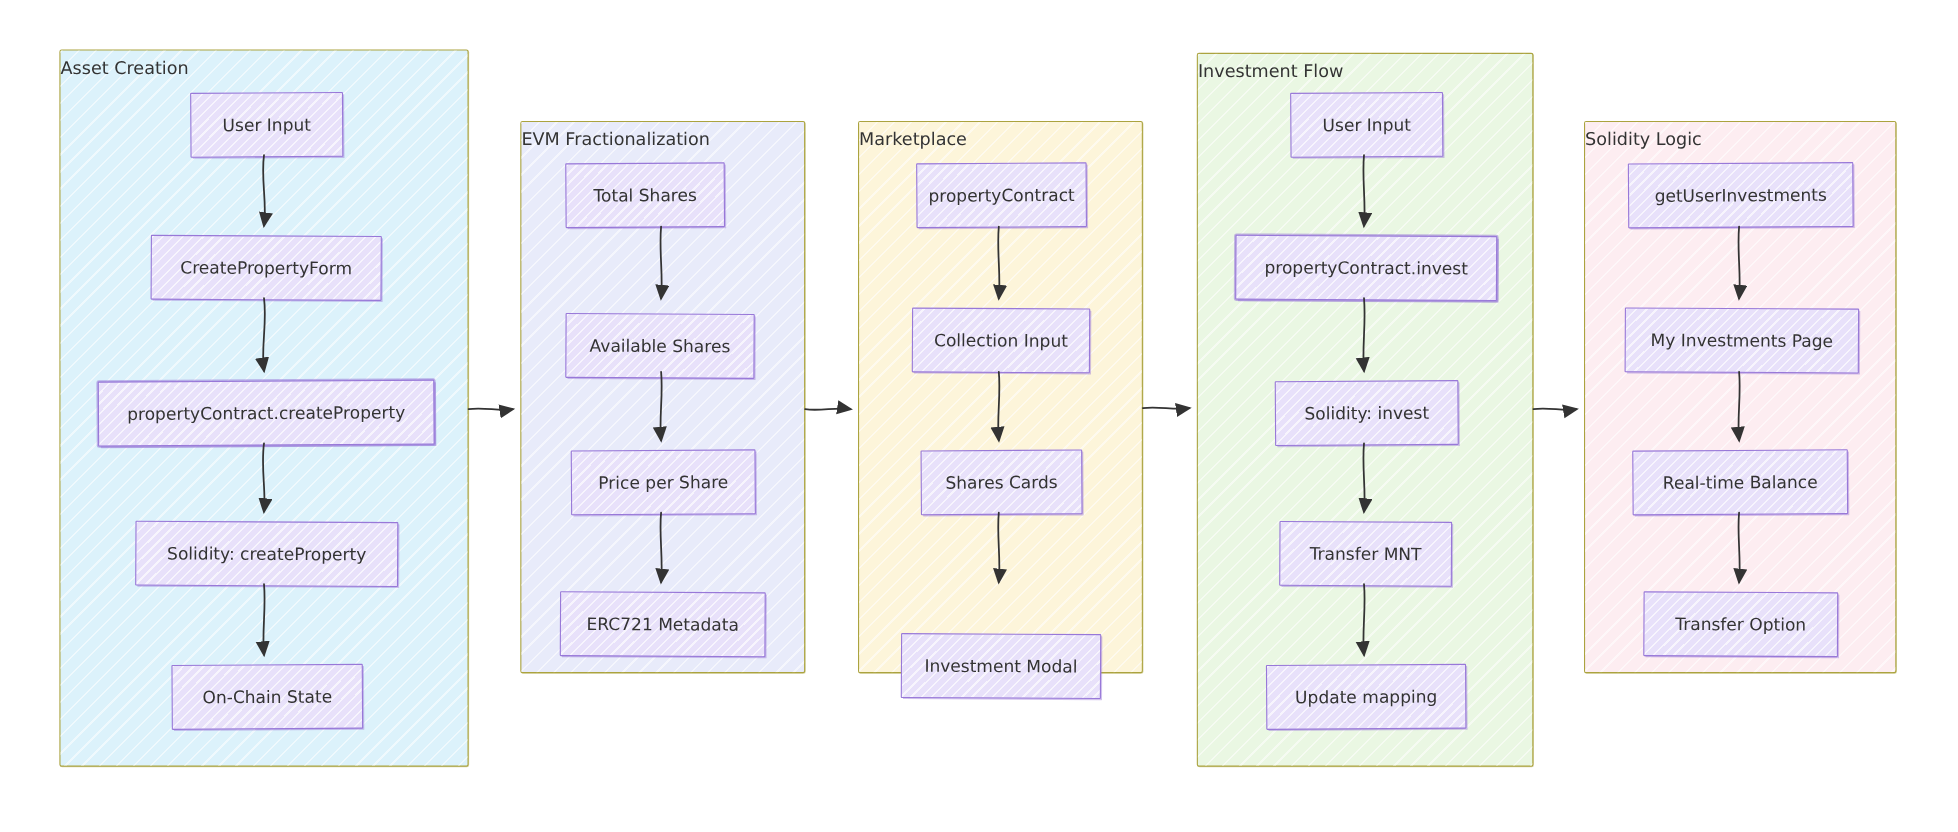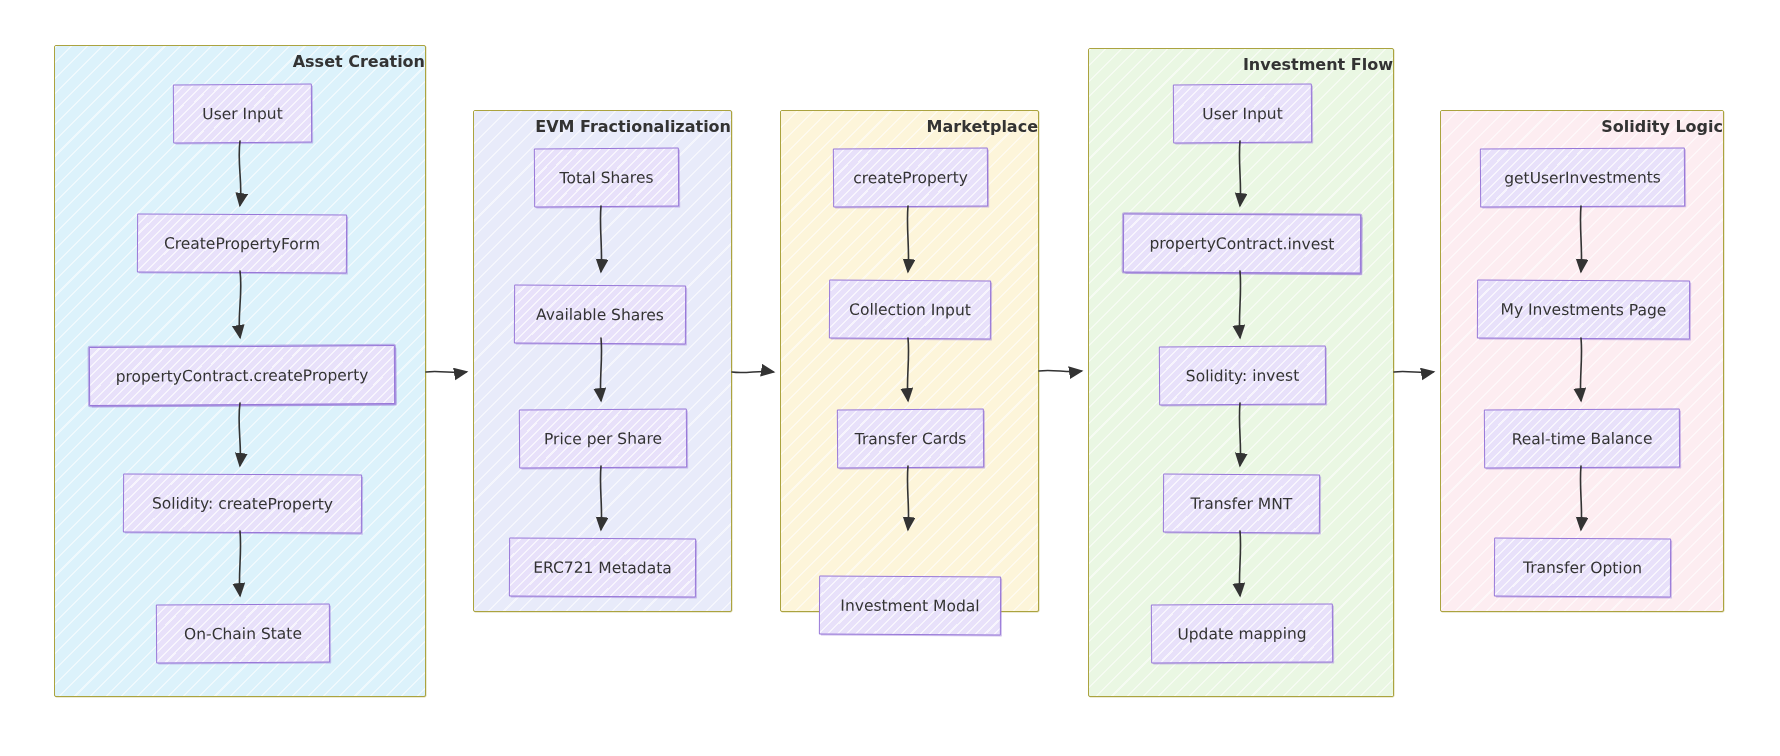--- a/index.html
+++ b/index.html
@@ -19,21 +19,21 @@
     box-shadow:0.5px 0.5px 0 0 rgba(171,163,63,.45);
   }
   .group .hatch{
     position:absolute;inset:0;pointer-events:none;
     background:repeating-linear-gradient(135deg,
       rgba(255,255,255,.55) 0px, rgba(255,255,255,.55) 1.5px,
       transparent 1.5px, transparent 11px);
   }
   .group-title{
     position:absolute;top:6px;left:0;right:0;
-    text-align:right;font-size:16px;color:var(--text);font-weight:bold;
+    text-align:left;font-size:16px;color:var(--text);
   }
   .node{
     position:absolute;height:57px;
     display:flex;align-items:center;justify-content:center;
     background-color:var(--node-fill);
     background-image:repeating-linear-gradient(135deg,
       rgba(255,255,255,.65) 0px, rgba(255,255,255,.65) 1.5px,
       transparent 1.5px, transparent 6.5px);
     border:1.6px solid var(--node-border);
     border-radius:1px;
@@ -59,32 +59,32 @@
     <div class="node" style="left:118px;top:38px;width:137px;">User Input</div>
     <div class="node" style="left:82px;top:168px;width:208px;">CreatePropertyForm</div>
     <div class="node emph" style="left:34px;top:300px;width:304px;">propertyContract.createProperty</div>
     <div class="node" style="left:68px;top:428px;width:237px;">Solidity: createProperty</div>
     <div class="node" style="left:101px;top:558px;width:172px;">On-Chain State</div>
   </div>
 
   <div class="group" style="left:473px;top:110px;width:257px;height:500px;background-color:var(--col2-bg);">
     <div class="hatch"></div>
     <div class="group-title">EVM Fractionalization</div>
-    <div class="node" style="left:60px;top:37px;width:143px;">Total Shares</div>
+    <div class="node" style="left:40px;top:37px;width:143px;">Total Shares</div>
     <div class="node" style="left:40px;top:174px;width:170px;">Available Shares</div>
     <div class="node" style="left:45px;top:298px;width:166px;">Price per Share</div>
     <div class="node" style="left:35px;top:427px;width:185px;">ERC721 Metadata</div>
   </div>
 
   <div class="group" style="left:780px;top:110px;width:257px;height:500px;background-color:var(--col3-bg);">
     <div class="hatch"></div>
     <div class="group-title">Marketplace</div>
-    <div class="node" style="left:52px;top:37px;width:153px;">createProperty</div>
+    <div class="node" style="left:52px;top:37px;width:153px;">propertyContract</div>
     <div class="node" style="left:48px;top:169px;width:160px;">Collection Input</div>
-    <div class="node" style="left:56px;top:298px;width:145px;">Transfer Cards</div>
+    <div class="node" style="left:56px;top:298px;width:145px;">Shares Cards</div>
     <div class="node" style="left:38px;top:427px;width:180px;margin-top:38px;">Investment Modal</div>
   </div>
 
   <div class="group" style="left:1088px;top:48px;width:304px;height:647px;background-color:var(--col4-bg);">
     <div class="hatch"></div>
     <div class="group-title">Investment Flow</div>
     <div class="node" style="left:84px;top:35px;width:137px;">User Input</div>
     <div class="node emph" style="left:34px;top:165px;width:236px;">propertyContract.invest</div>
     <div class="node" style="left:70px;top:297px;width:165px;">Solidity: invest</div>
     <div class="node" style="left:74px;top:425px;width:155px;">Transfer MNT</div>

